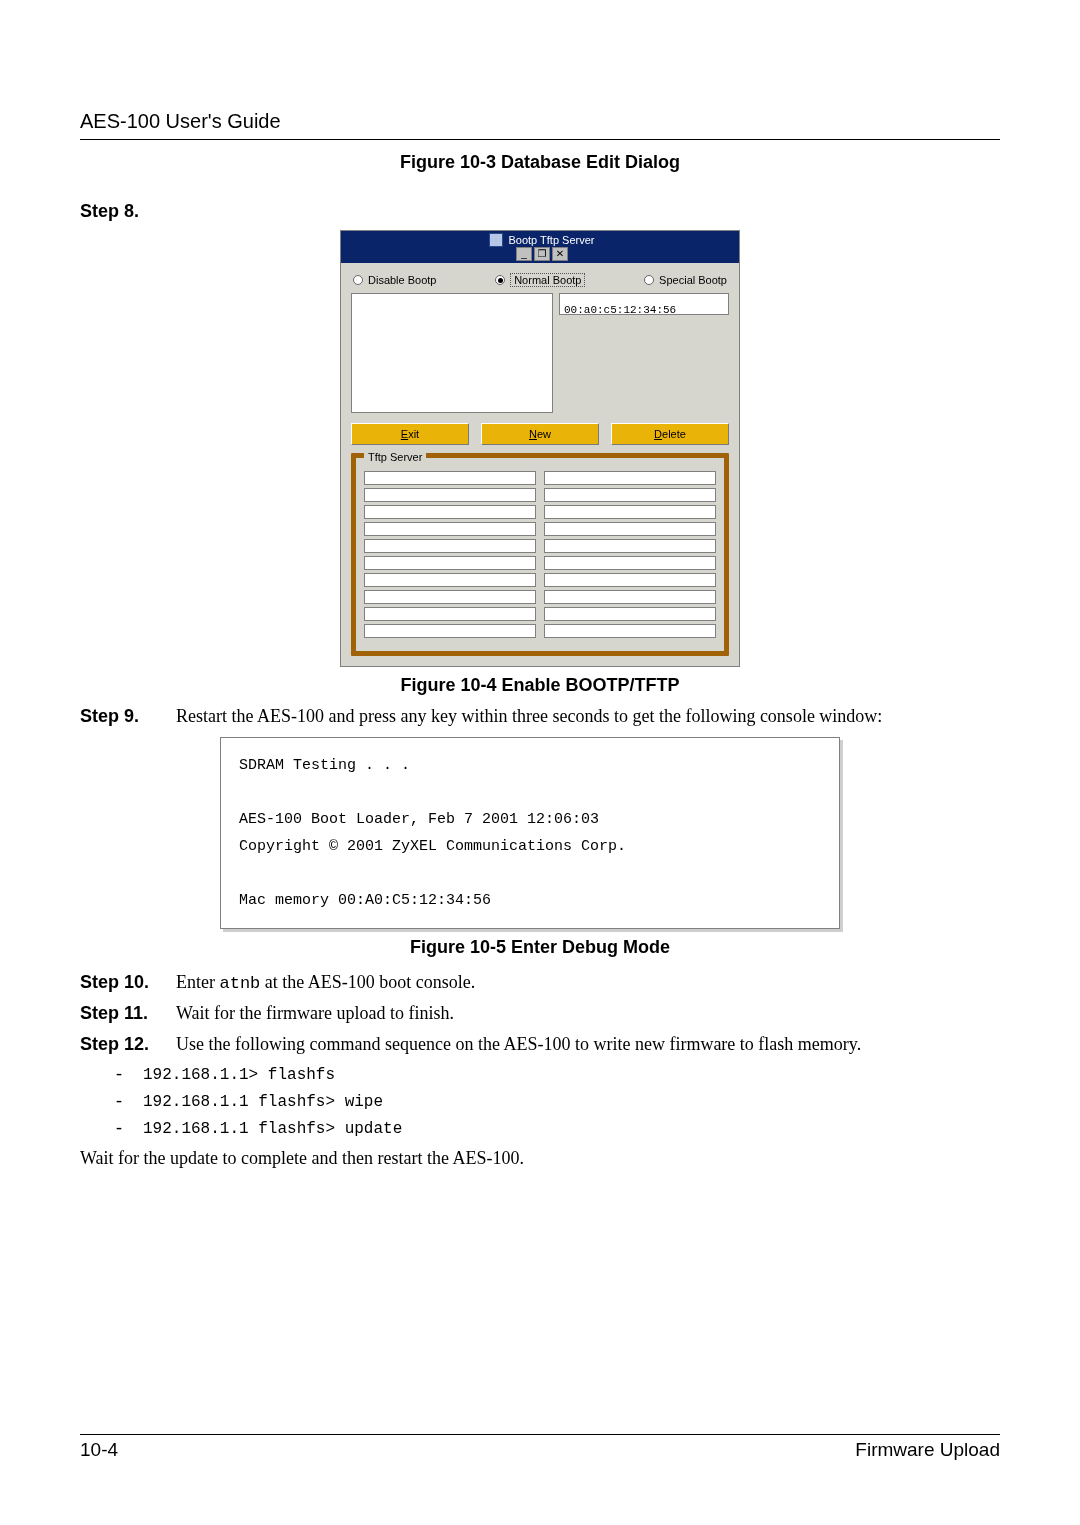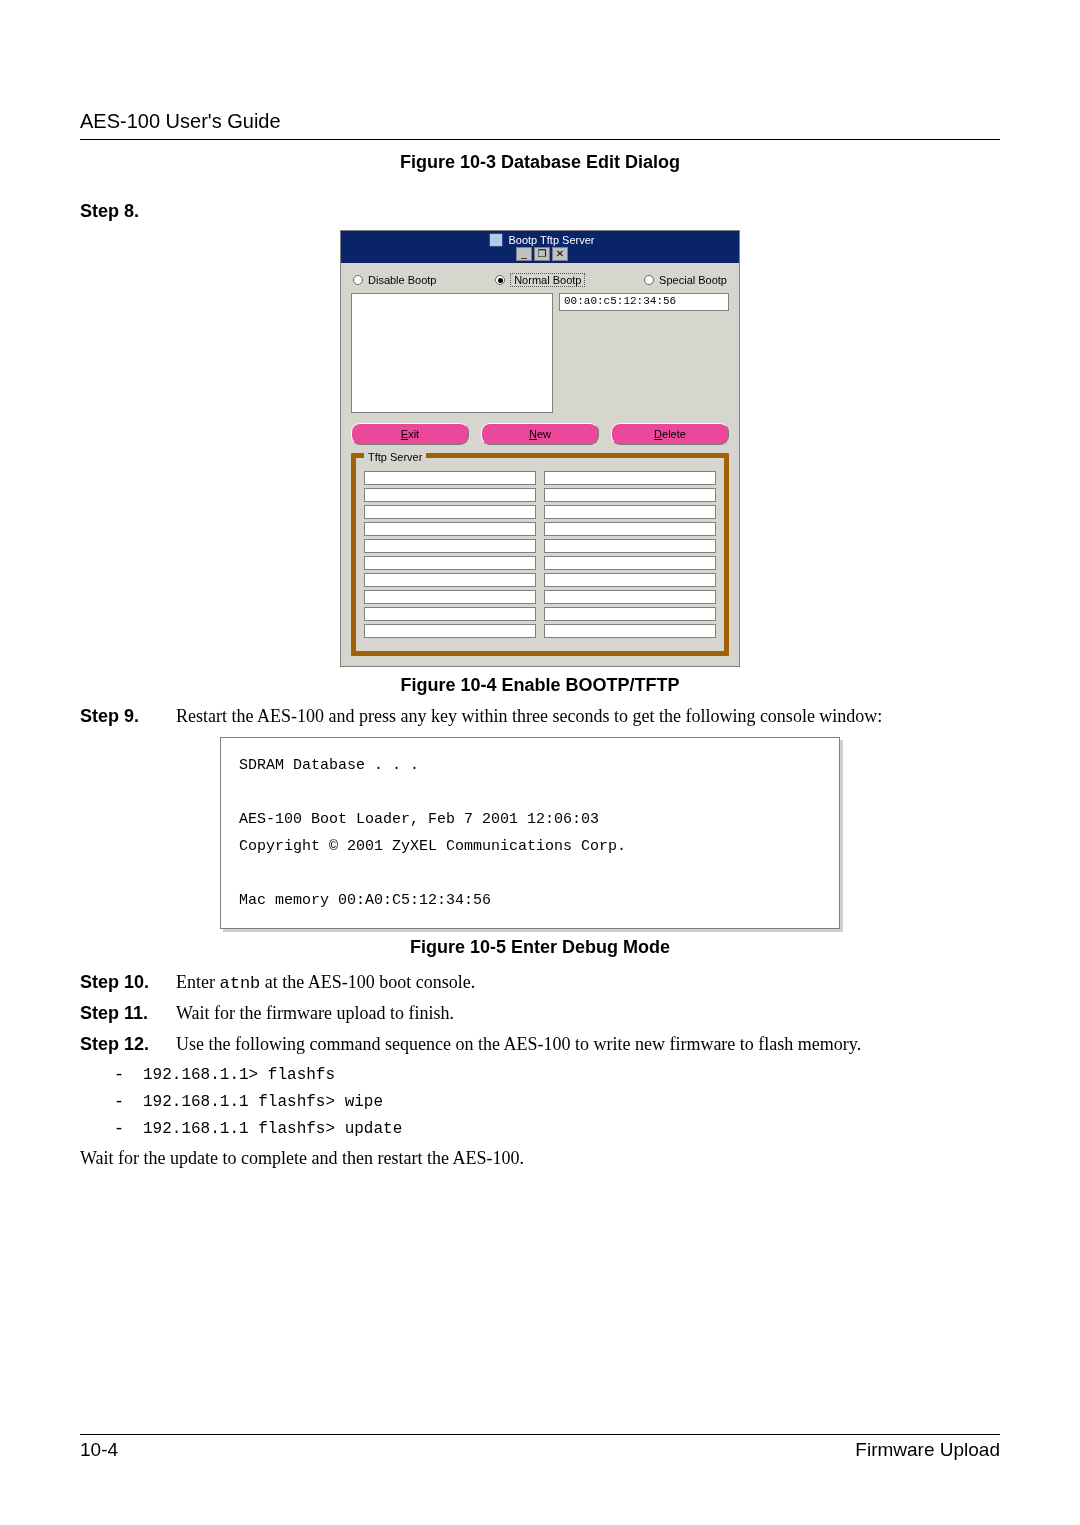--- a/index.html
+++ b/index.html
@@ -88,32 +88,31 @@
     display:flex; align-items:center; justify-content:center;
   }
   .radio.selected::after { content:""; width:5px; height:5px; border-radius:50%; background:#000; }
   .radio-label.dotted-box { border:1px dotted #555; padding: 0 3px; }
   .mac-box-row { display:flex; }
   .list-box {
     flex:1; height:120px; background:#fff; border:1px solid #808080;
   }
   .mac-input {
     width: 170px; height:18px; background:#fff; border:1px solid #808080;
-    margin-left:6px; padding:1px 4px; font-size:11px;
+    margin-left:6px; padding:10px 4px; font-size:11px;
     font-family:"Courier New", monospace;
   }
   .btn-row { display:flex; justify-content: space-between; margin: 10px 0 8px 0; }
   .win-button {
     width: 118px; height:22px;
-    background:#ec4899;
+    background:#eab308;
     border-top:1px solid #fff; border-left:1px solid #fff;
     border-right:1px solid #7a7a7a; border-bottom:1px solid #7a7a7a;
     text-align:center; font-size:11px; line-height:20px;
     font-family: Tahoma, Arial, sans-serif;
-    border-radius: 9px;
   }
   .win-button .ul { text-decoration: underline; }
   .tftp-group {
     border:5px solid #a16207; border-radius:1px;
     margin-top: 6px; padding: 10px 8px 10px 8px;
     position: relative;
   }
   .tftp-group .grp-title {
     position:absolute; top:-7px; left:8px;
     background:#d6d6ce; padding:0 4px; font-size:11px;
@@ -251,21 +250,21 @@
     </div>
   </div>
 
   <div class="fig-caption" style="margin-bottom:10px;">Figure 10-4 Enable BOOTP/TFTP</div>
 
   <div class="step-row">
     <div class="step-label">Step 9.</div>
     <div class="step-body">Restart the AES-100 and press any key within three seconds to get the following console window:</div>
   </div>
 
-  <div class="console-box"><span>SDRAM Database . . .</span>
+  <div class="console-box"><span>SDRAM Testing . . .</span>
 <span></span>
 <span>AES-100 Boot Loader, Feb 7 2001 12:06:03</span>
 <span>Copyright © 2001 ZyXEL Communications Corp.</span>
 <span></span>
 <span>Mac memory 00:A0:C5:12:34:56</span></div>
 
   <div class="fig-caption" style="margin:8px 0 14px 0;">Figure 10-5 Enter Debug Mode</div>
 
   <div class="step-row">
     <div class="step-label">Step 10.</div>

